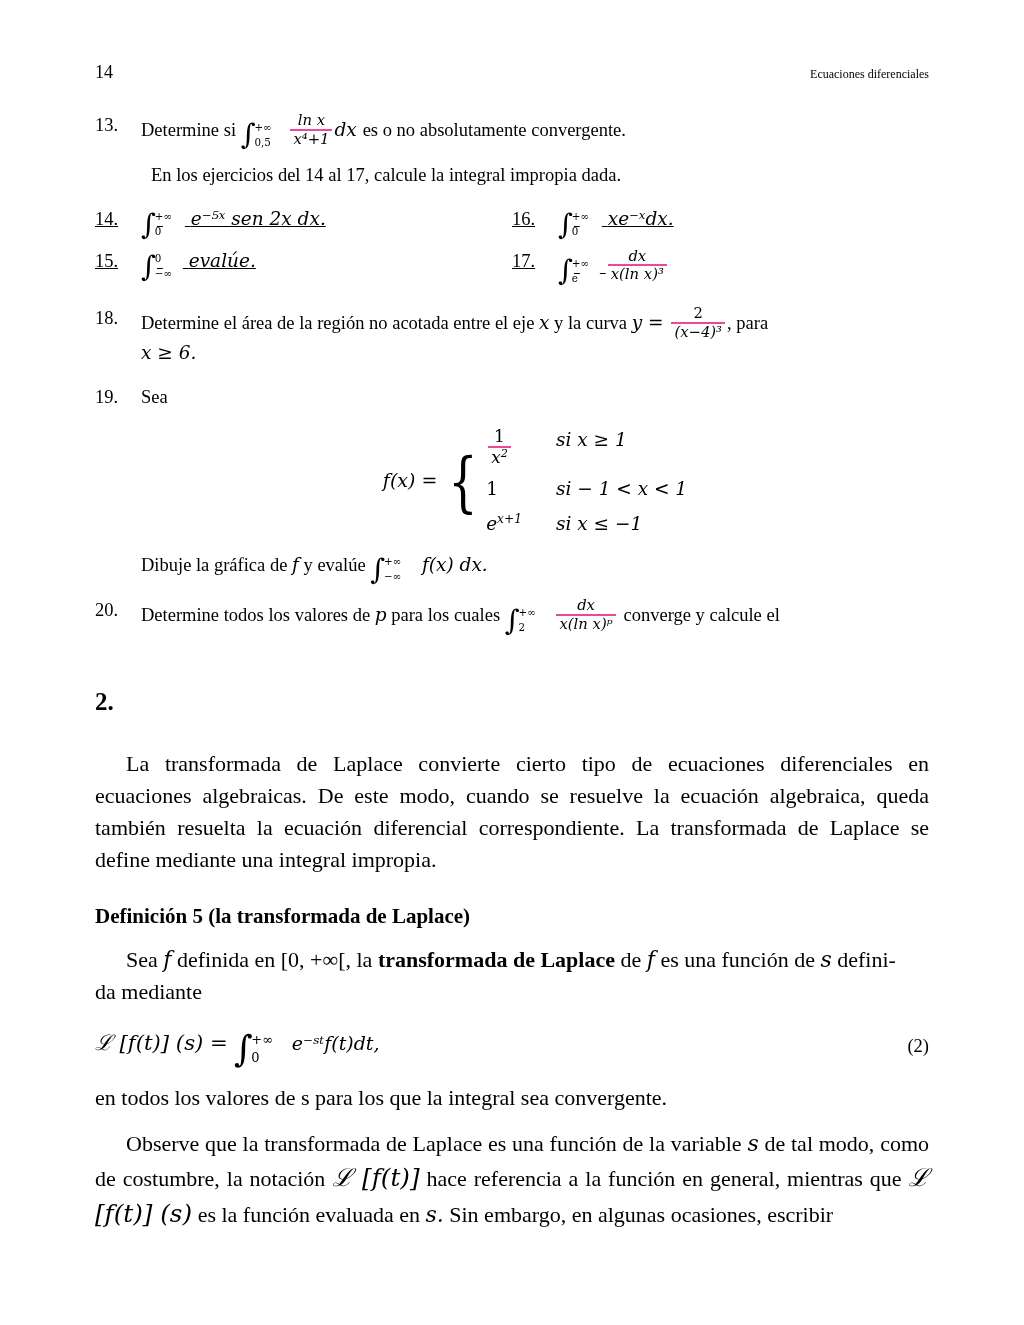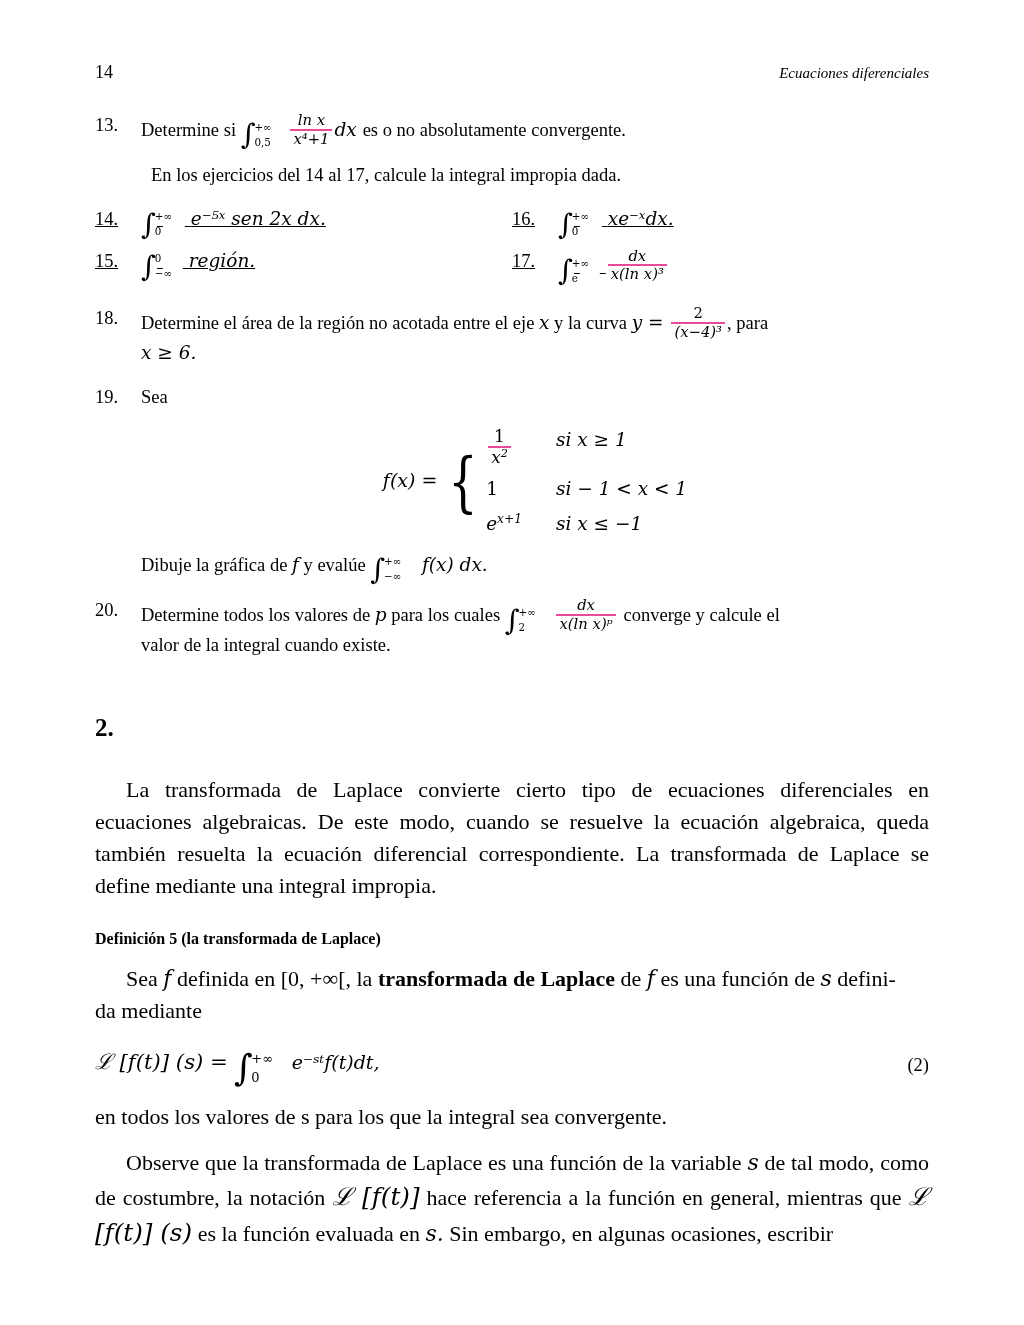--- a/index.html
+++ b/index.html
@@ -27,21 +27,21 @@
     position: absolute;
     top: 62px;
     left: 95px;
     right: 95px;
     display: flex;
     justify-content: space-between;
     align-items: baseline;
     font-size: 17px;
   }
   .header .folio { font-size: 18px; }
-  .header .running-title { font-size: 15px; font-style: italic; }
+  .header .running-title { font-size: 12px; }
 
   
   .content {
     position: absolute;
     top: 112px;
     left: 95px;
     width: 834px;
     font-size: 18.5px;
     line-height: 1.42;
   }
@@ -159,21 +159,21 @@
     text-indent: 31px;
     font-size: 22px;
     line-height: 1.46;
   }
   p.body-par.noindent { text-indent: 0; }
   p.gap { margin-top: 14px; }
 
   .defn-head {
     font-weight: bold;
     margin: 26px 0 12px 0;
-    font-size: 16px;
+    font-size: 21px;
   }
 
   .eq-row {
     position: relative;
     margin: 20px 0 18px 0;
     text-align: left;
     font-size: 19px;
   }
   .eq-row .eq-tag {
     position: absolute;
@@ -237,21 +237,21 @@
         </div>
       </div>
     </div>
 
     <div class="two-col" style="margin-bottom:22px">
       <div class="col">
         <div class="ex-num">15.</div>
         <div class="ex-body math">
           <span class="intg">∫<span class="lim up">0</span><span class="lim lo">−∞</span></span>
           <span class="intg-sp" style="width:20px"></span>
-          <span class="it">región.</span>
+          <span class="it">evalúe.</span>
         </div>
       </div>
       <div class="col">
         <div class="ex-num">17.</div>
         <div class="ex-body math">
           <span class="intg">∫<span class="lim up">+∞</span><span class="lim lo">e</span></span>
           <span class="intg-sp" style="width:20px"></span>
           <span class="frac">
             <span class="num it">dx</span>
             <span class="den it">x(ln x)³</span>
@@ -328,21 +328,20 @@
           <span class="math">
             <span class="intg">∫<span class="lim up">+∞</span><span class="lim lo">2</span></span>
             <span class="intg-sp" style="width:22px"></span>
             <span class="frac">
               <span class="num it">dx</span>
               <span class="den it">x(ln x)ᵖ</span>
             </span>
           </span>
           <span>converge y calcule el</span>
         </div>
-        <div>valor de la integral cuando existe.</div>
       </div>
     </div>
 
     <div class="section-head">
       <span class="sec-num">2.</span>
     </div>
 
     <p class="body-par">La transformada de Laplace convierte cierto tipo de ecuaciones diferenciales en ecuaciones algebraicas. De este modo, cuando se resuelve la ecuación algebraica, queda también resuelta la ecuación diferencial correspondiente. La transformada de Laplace se define mediante una integral impropia.</p>
 
     <div class="defn-head">Definición 5 (la transformada de Laplace)</div>

